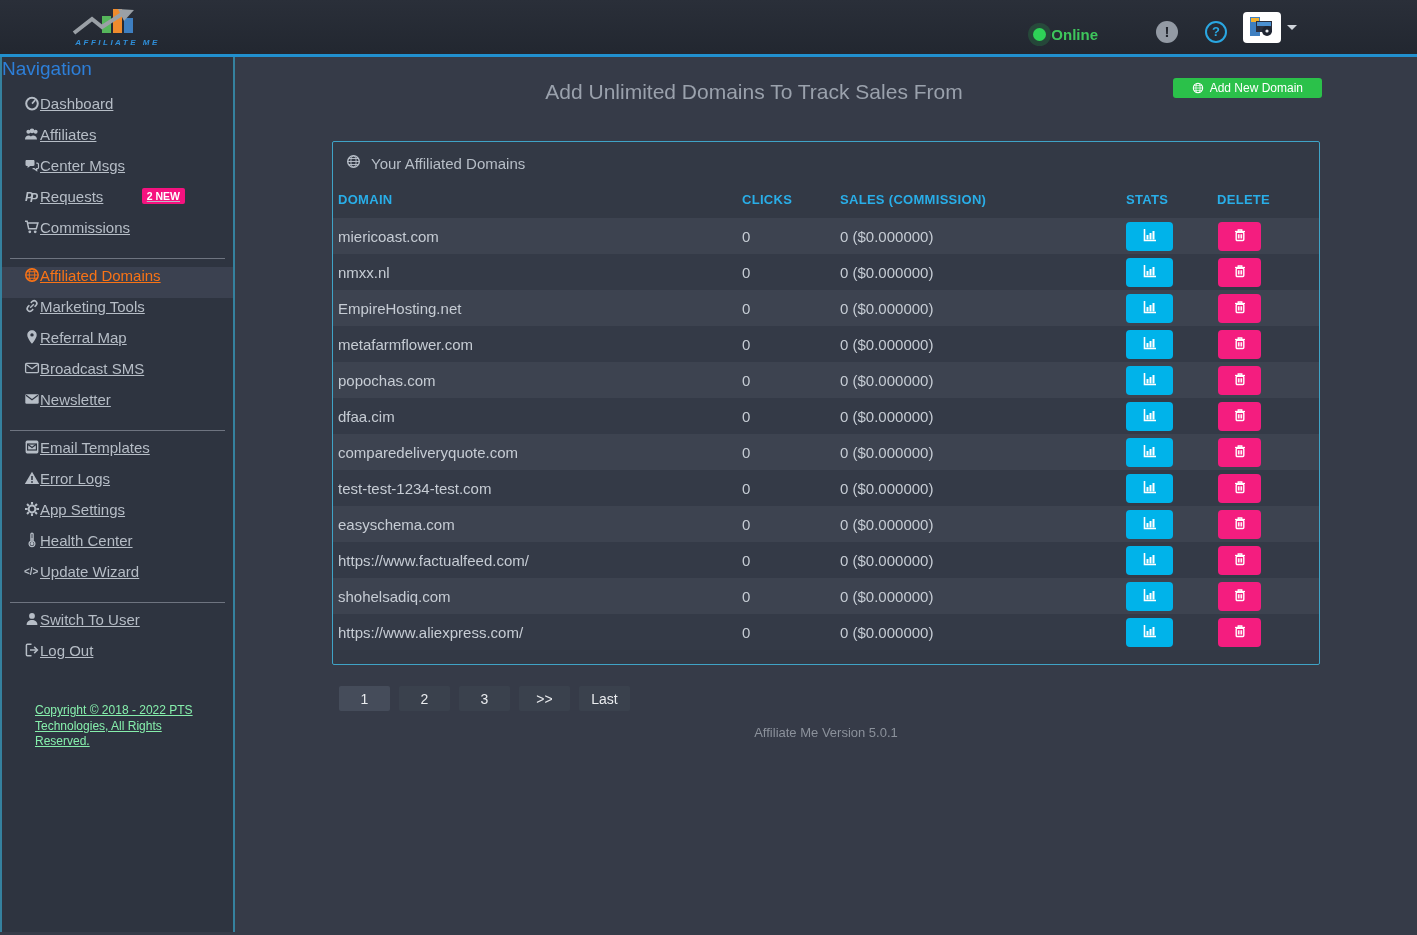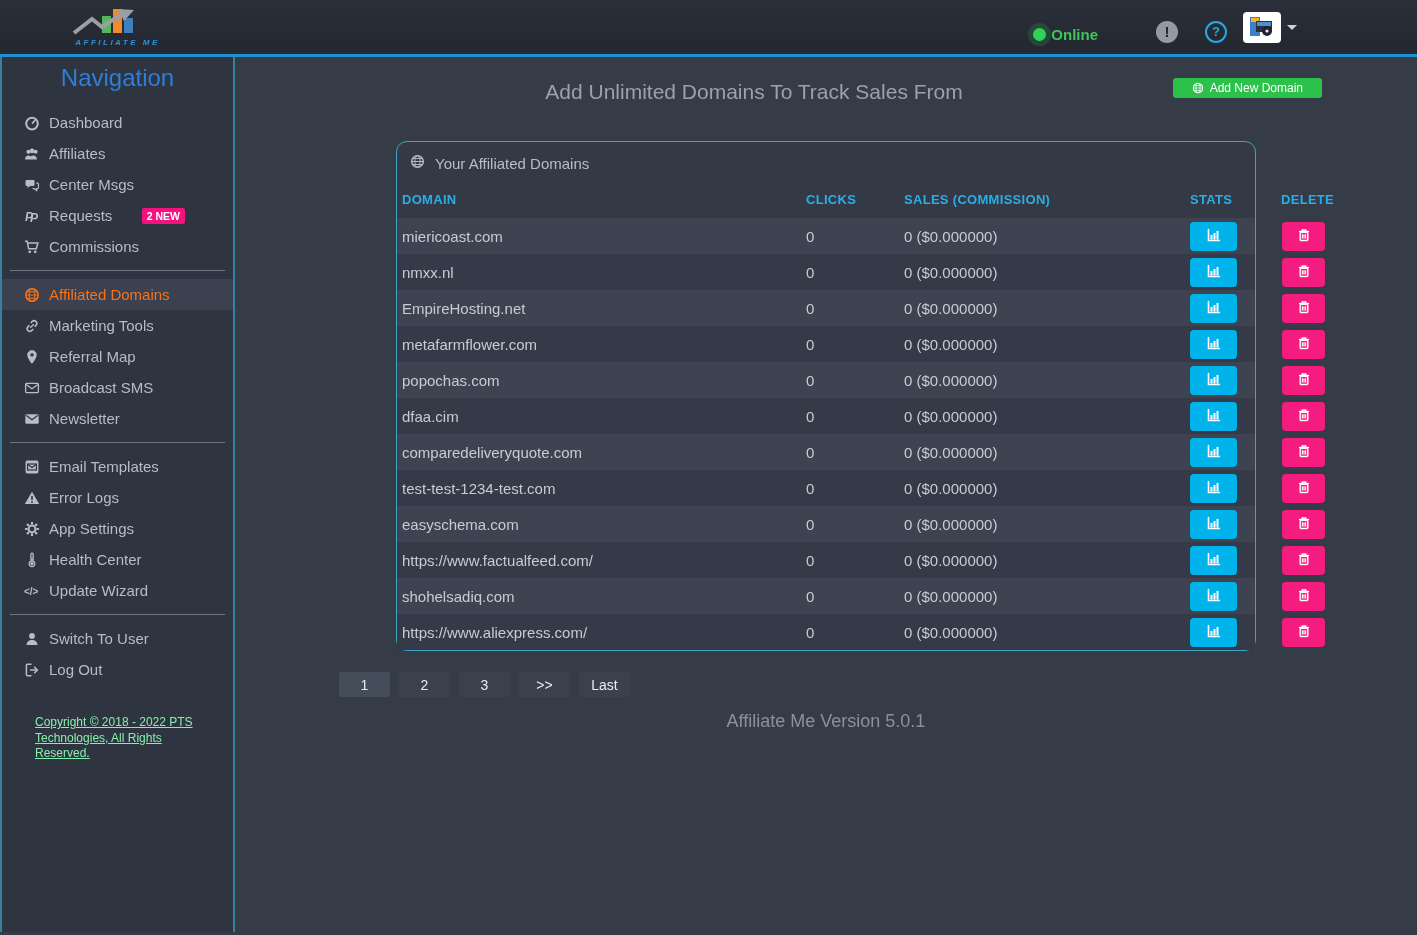--- a/index.html
+++ b/index.html
@@ -25,48 +25,48 @@
   .dot { width:13px; height:13px; border-radius:50%; background:#2ed357; box-shadow:0 0 0 5px rgba(46,211,87,.18); }
   .circle-icon { width:22px; height:22px; border-radius:50%; display:flex; align-items:center; justify-content:center; font-weight:bold; cursor:pointer; }
   .alert { background:#939aa4; color:#22262e; font-size:15px; margin-right:27px; }
   .help { border:2px solid #2aa7e2; color:#2aa7e2; font-size:13px; margin-right:16px; }
   .usermenu { display:flex; align-items:center; gap:6px; cursor:pointer; }
   .avatar { width:38px; height:31px; background:#fff; border-radius:4px; display:flex; align-items:center; justify-content:center; }
   .caret { width:0; height:0; border-left:5px solid transparent; border-right:5px solid transparent; border-top:5px solid #cfd4da; }
   
   .layout { display:flex; height:875px; }
   aside { width:235px; background:#2e3440; border-left:2px solid #35819e; border-right:2px solid #35819e; flex:none; }
-  aside h2 { color:var(--link_blue,#2d7fd9); font-size:24px; font-weight:500; text-align:center; margin:7px 0 15px; }
-  .nav-item { height:31px; display:flex; align-items:center; gap:9px; padding-left:21px; color:#b6bdc6; font-size:15px; cursor:pointer; }
+  aside h2 { color:var(--link_blue,#2d7fd9); font-size:19px; font-weight:500; margin:1px 0 15px; }
+  .nav-item { height:31px; display:flex; align-items:flex-start; padding-left:21px; color:#b6bdc6; font-size:15px; cursor:pointer;text-decoration:underline; }
   .nav-item.active { background:#3b4150; color:#f97316; }
   .nav-ico { width:17px; display:flex; justify-content:center; align-items:center; }
   .nav-ico svg { display:block; }
   .badge { background:var(--badge_pink,#f5127f); color:#fff; font-size:10.5px; font-weight:bold; padding:2px 5px; border-radius:2px; margin-left:auto; margin-right:48px; }
   .divider { border-top:1px solid #6e7480; margin:8px 8px; }
   .copyright { color:#86efac; font-size:12px; text-align:left; width:165px; margin:30px auto 0; line-height:1.3;text-decoration:underline; }
   
   main { flex:1; position:relative; }
   .page-title { position:absolute; top:23px; left:50%; transform:translateX(calc(-50% - 72px)); margin:0; color:#9aa1ac; font-size:21px; font-weight:400; white-space:nowrap; }
   .add-btn { position:absolute; top:21px; right:95px; height:20px; display:flex; align-items:center; gap:6px; background:var(--add_button_green,#2bc14a); color:#fff; border:none; border-radius:3px; font-size:12px; padding:0 19px; cursor:pointer; font-family:inherit; }
   .add-btn svg { display:block; }
-  .panel { width:860px; margin:84px auto 0; border:1px solid var(--panel_border_teal,#3fa3c6); border-radius:11px; background:#333945; padding-bottom:0; }
+  .panel { width:988px; margin:84px auto 0; border:1px solid var(--panel_border_teal,#3fa3c6); border-radius:2px; background:#333945; padding-bottom:14px; }
   .panel-head { display:flex; align-items:center; gap:10px; color:#b7bec7; font-size:15px; padding:12px 13px 10px; }
   .thead, .trow { display:grid; grid-template-columns:409px 98px 286px 91px 1fr; align-items:center; }
   .thead { padding:10px 0 11px; color:var(--column_header_blue,#29aee8); font-weight:bold; font-size:13px; letter-spacing:.3px; }
   .thead > div:first-child, .trow > div:first-child { padding-left:5px; }
   .trow { height:36px; color:#c6ccd4; font-size:15px; }
   .trow:nth-child(odd) { background:#3d4350; }
   .trow:nth-child(even) { background:#343a47; }
   .stats-btn { width:47px; height:29px; background:var(--stats_button_cyan,#00b3ea); border:none; border-radius:4px; color:#fff; display:flex; align-items:center; justify-content:center; cursor:pointer; }
   .del-btn { width:43px; height:29px; background:var(--delete_button_pink,#f41d7f); border:none; border-radius:4px; color:#fff; display:flex; align-items:center; justify-content:center; cursor:pointer; margin-left:1px; }
   .wrap990 { width:988px; margin:0 auto; }
   .pagination { margin-top:21px; padding-left:7px; display:flex; }
   .pg { min-width:51px; height:25px; background:#3a414d; color:#e9ebee; border:none; border-radius:2px; font-size:14px; margin-right:9px; cursor:pointer; font-family:inherit; padding:0 10px; }
   .pg.active { background:#454c5a; }
-  .footer { text-align:center; color:#8b919b; font-size:18px; margin:14px 0 0; }
+  .footer { text-align:center; color:#8b919b; font-size:13px; margin:14px 0 0; }
 </style>
 </head>
 <body>
 
 <header>
   <div class="logo">
     <svg width="104" height="30" viewBox="0 0 104 30">
       <rect x="36" y="9" width="9" height="17" fill="#56b65b"></rect>
       <rect x="47" y="2" width="9" height="24" fill="#ef8b2d"></rect>
       <rect x="58" y="11" width="9" height="15" fill="#3e7fc1"></rect>

